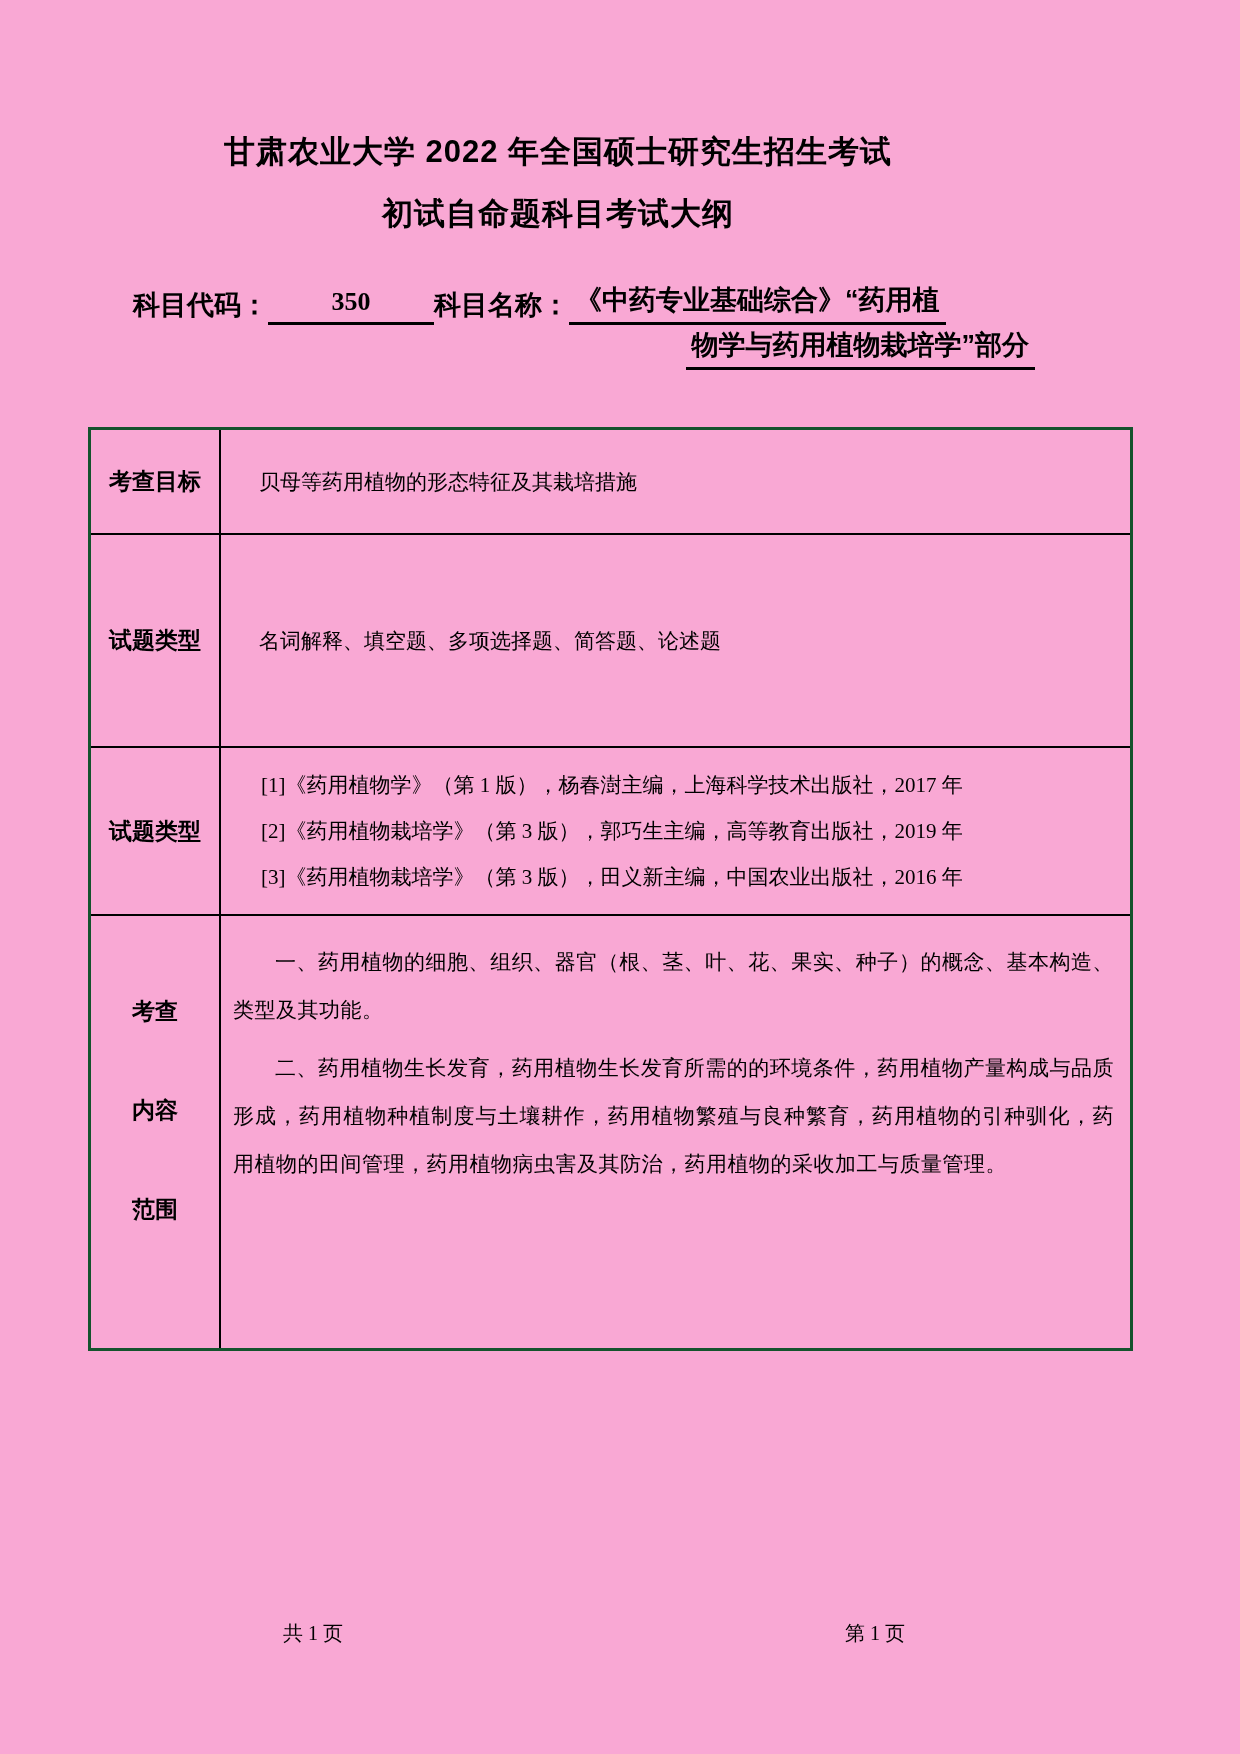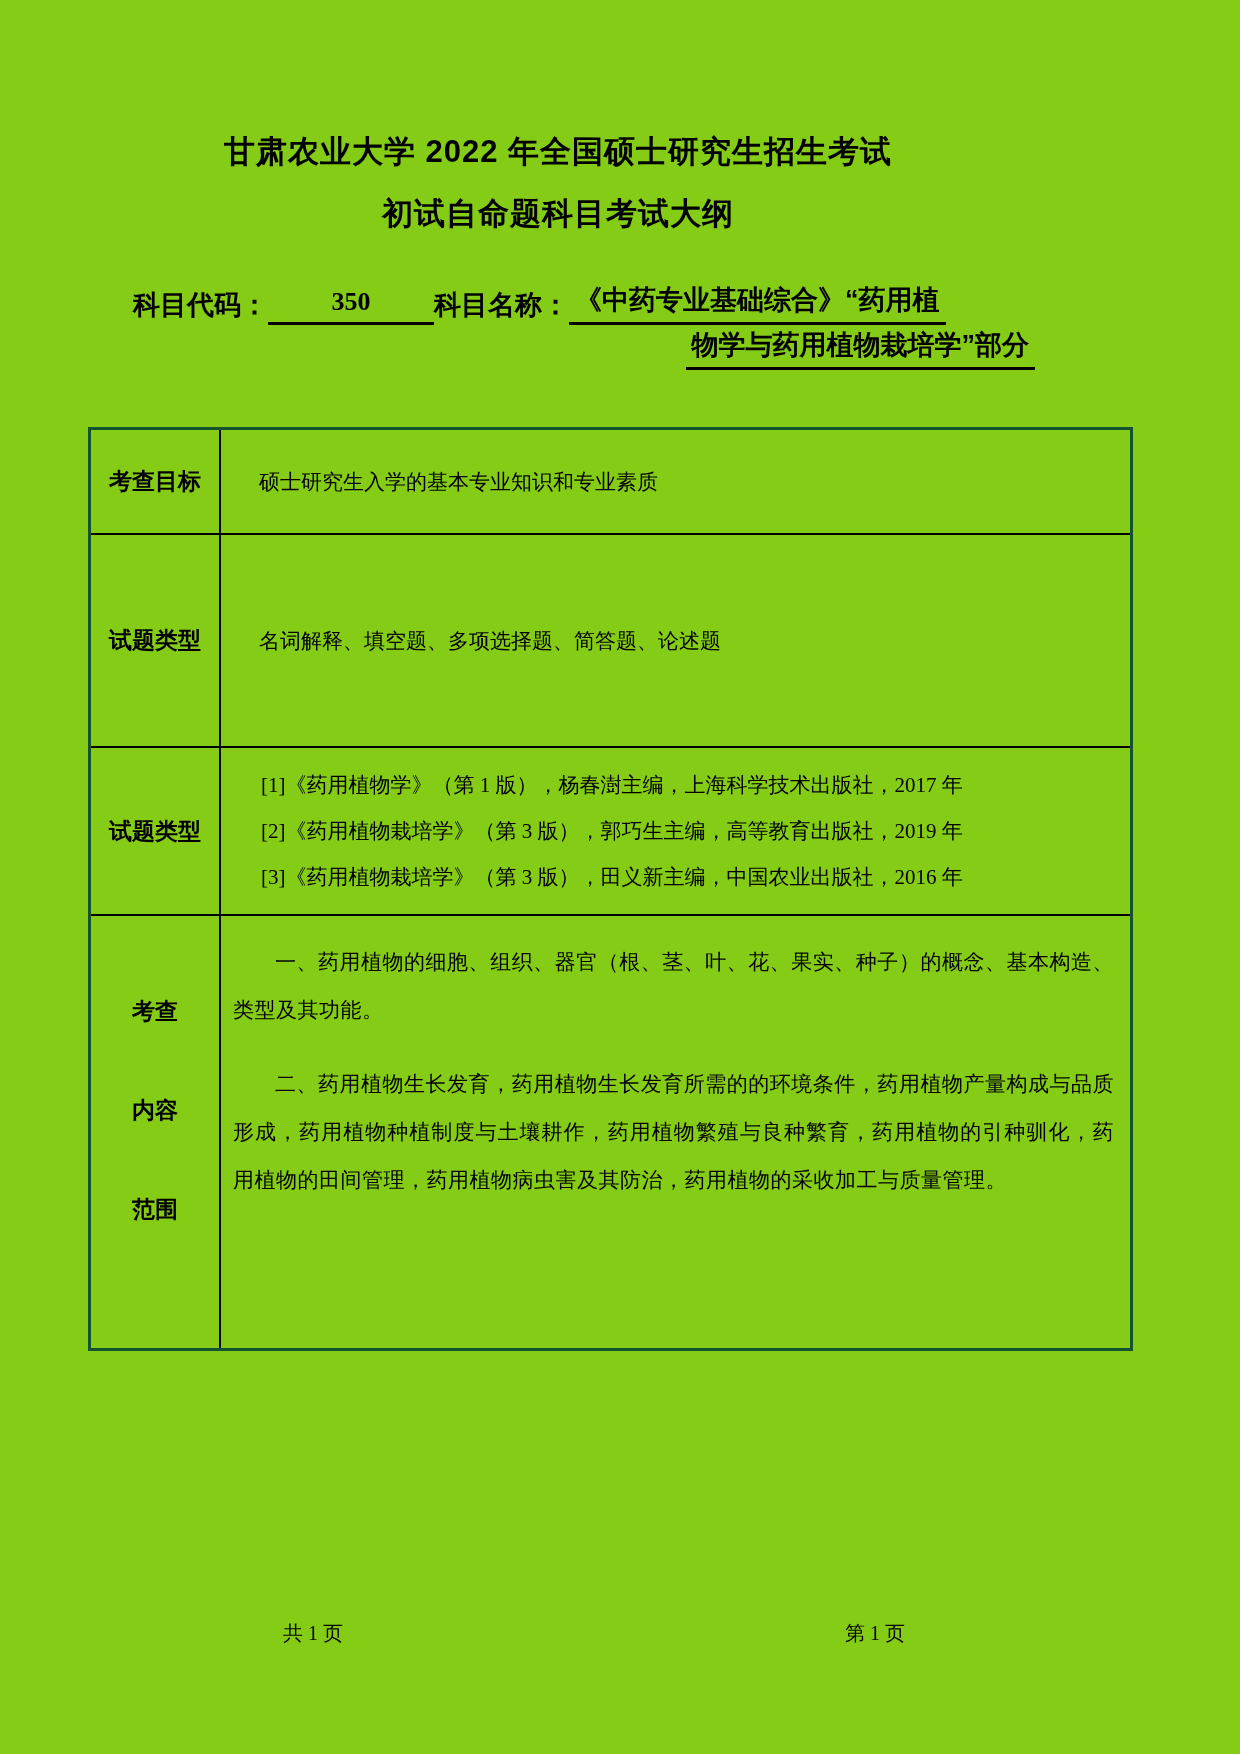--- a/index.html
+++ b/index.html
@@ -3,21 +3,21 @@
 <meta charset="utf-8">
 <style>
   * { margin:0; padding:0; box-sizing:border-box; }
   html,body { background:#ffffff; }
   body {
     width:1240px; height:1754px;
     position:relative;
     font-family:"Liberation Serif","DejaVu Serif",serif;
     color:#000;
   }
-  .page { position:absolute; inset:0; background:#84cc16; }
+  .page { position:absolute; inset:0; background:#f9a8d4; }
 
   
   .title-block { position:absolute; top:133px; left:0; width:1116px; text-align:center; }
   .doc-title {
     font-family:"Liberation Sans","DejaVu Sans",sans-serif;
     font-weight:bold; font-size:31px; line-height:38px;
     letter-spacing:1px;
   }
   .doc-title.second { margin-top:24px; }
 
@@ -45,21 +45,21 @@
 
   
   .grid-table {
     position:absolute; top:427px; left:88px; width:1045px;
     display:grid;
     grid-template-columns:130px 1fr;
     grid-template-rows:105px 213px 168px 432px;
     border:3px solid #14532d;
   }
   .cell { border-right:2px solid #000; border-bottom:2px solid #000; }
-  .cell.last-row { border-bottom:none;gap:16px; }
+  .cell.last-row { border-bottom:none; }
   .cell.content-col { border-right:none; }
   .label-cell {
     display:flex; align-items:center; justify-content:center;
     font-family:"Liberation Sans","DejaVu Sans",sans-serif;
     font-weight:bold; font-size:23px;
     text-align:center;
   }
   .label-cell.stacked { flex-direction:column; justify-content:flex-start; padding-top:80px; gap:68px; }
   .content-cell { display:flex; flex-direction:column; justify-content:center; font-size:21px; }
   .content-cell.single { padding-left:38px; }
@@ -95,21 +95,21 @@
     </div>
     <div class="subject-line2">
       <span class="u-name">物学与药用植物栽培学”部分</span>
     </div>
   </div>
 
   <div class="grid-table">
 
     <div class="cell label-cell">考查目标</div>
     <div class="cell content-col content-cell single">
-      <span>硕士研究生入学的基本专业知识和专业素质</span>
+      <span>贝母等药用植物的形态特征及其栽培措施</span>
     </div>
 
     <div class="cell label-cell">试题类型</div>
     <div class="cell content-col content-cell single">
       <span>名词解释、填空题、多项选择题、简答题、论述题</span>
     </div>
 
     <div class="cell label-cell">试题类型</div>
     <div class="cell content-col content-cell refs">
       <div>[1]《药用植物学》（第 1 版），杨春澍主编，上海科学技术出版社，2017 年</div>

